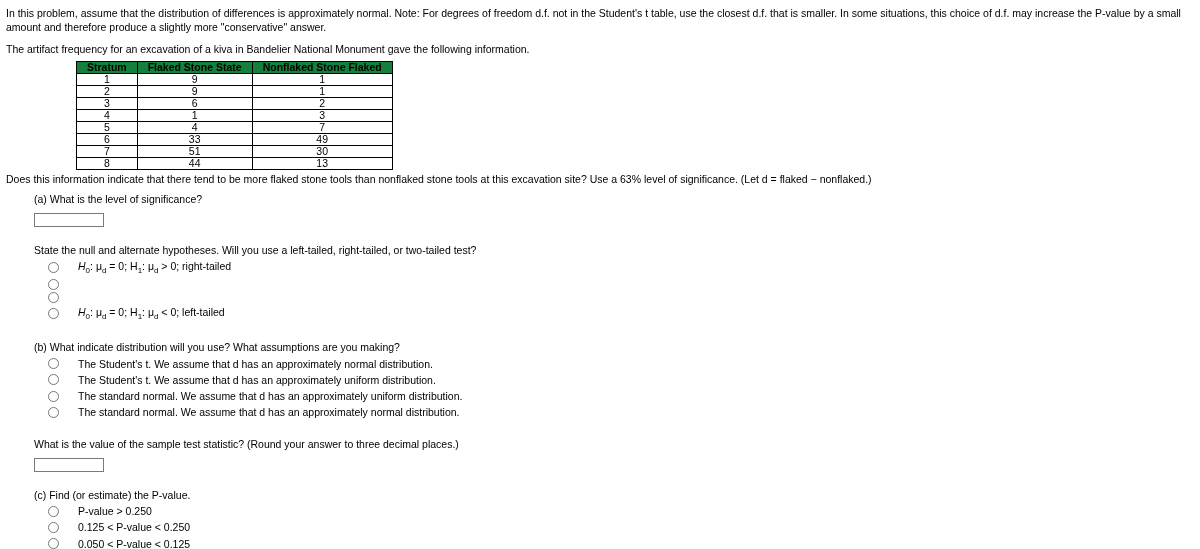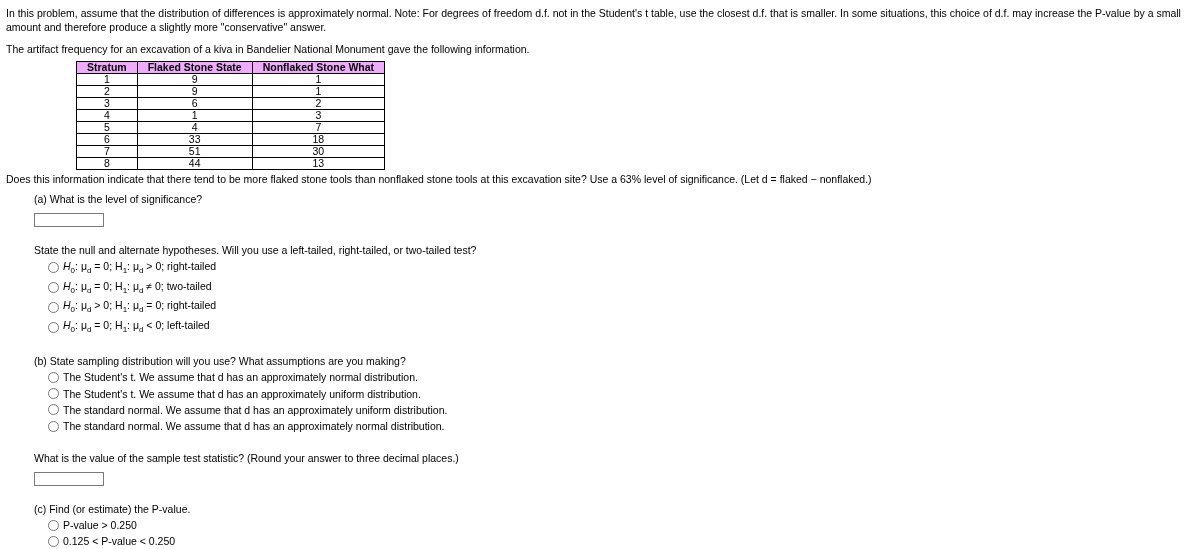--- a/index.html
+++ b/index.html
@@ -21,37 +21,37 @@
     margin: 4px 0 2px 70px;
   }
   table.data th, table.data td {
     border: 1px solid #000;
     padding: 0 10px;
     font-size: 10.5px;
     text-align: center;
     line-height: 1.05;
   }
   table.data th {
-    background: #f0abfc;
+    background: #15803d;
     font-weight: bold;
   }
   .indent1 { margin-left: 28px; margin-top: 6px; }
   .text-input {
     width: 70px;
     height: 14px;
     border: 1px solid #7a7a7a;
     box-sizing: border-box;
     padding: 0 2px;
     font-size: 10px;
   }
   .option-row {
     display: flex;
     align-items: center;
     margin: 2px 0 2px 42px;
-    gap: 4px;
+    gap: 19px;
   }
   .option-row input[type=radio] {
     margin: 0;
     width: 11px;
     height: 11px;
   }
   .block-gap { height: 10px; }
   .tight-gap { height: 4px; }
   sub { font-size: 8px; }
 </style>
@@ -62,21 +62,21 @@
 
 <div class="tight-gap"></div>
 
 <div class="artifact-line">The artifact frequency for an excavation of a kiva in Bandelier National Monument gave the following information.</div>
 
 <table class="data">
   <tbody>
       <tr>
     <th>Stratum</th>
     <th>Flaked Stone State</th>
-    <th>Nonflaked Stone What</th>
+    <th>Nonflaked Stone Flaked</th>
   </tr>
   <tr>
         <td>1</td>
         <td>9</td>
         <td>1</td>
       </tr>
   <tr>
         <td>2</td>
         <td>9</td>
         <td>1</td>
@@ -92,21 +92,21 @@
         <td>3</td>
       </tr>
   <tr>
         <td>5</td>
         <td>4</td>
         <td>7</td>
       </tr>
   <tr>
         <td>6</td>
         <td>33</td>
-        <td>18</td>
+        <td>49</td>
       </tr>
   <tr>
         <td>7</td>
         <td>51</td>
         <td>30</td>
       </tr>
   <tr>
         <td>8</td>
         <td>44</td>
         <td>13</td>
@@ -124,34 +124,32 @@
 <div class="block-gap"></div>
 
 <div class="prompt indent1">State the null and alternate hypotheses. Will you use a left-tailed, right-tailed, or two-tailed test?</div>
 
 <div class="option-row">
   <input type="radio" name="hyp" style="">
   <span><span class="sub-italic">H</span><sub>0</sub><span>: μ</span><sub>d</sub><span> = 0; H</span><sub>1</sub><span>: μ</span><sub>d</sub><span> &gt; 0; right-tailed</span></span>
 </div>
 <div class="option-row">
   <input type="radio" name="hyp" style="">
-  <span><span class="sub-italic">H</span><sub>0</sub><span>: μ</span><sub>d</sub><span> = 0; H</span><sub>1</sub><span>: μ</span><sub>d</sub><span> ≠ 0; two-tailed</span></span>
 </div>
 <div class="option-row">
   <input type="radio" name="hyp" style="">
-  <span><span class="sub-italic">H</span><sub>0</sub><span>: μ</span><sub>d</sub><span> &gt; 0; H</span><sub>1</sub><span>: μ</span><sub>d</sub><span> = 0; right-tailed</span></span>
 </div>
 <div class="option-row">
   <input type="radio" name="hyp" style="">
   <span><span class="sub-italic">H</span><sub>0</sub><span>: μ</span><sub>d</sub><span> = 0; H</span><sub>1</sub><span>: μ</span><sub>d</sub><span> &lt; 0; left-tailed</span></span>
 </div>
 
 <div class="block-gap"></div>
 
-<div class="section-label indent1">(b) State sampling distribution will you use? What assumptions are you making?</div>
+<div class="section-label indent1">(b) What indicate distribution will you use? What assumptions are you making?</div>
 
 <div class="option-row">
   <input type="radio" name="dist" style="">
   <span>The Student's t. We assume that d has an approximately normal distribution.</span>
 </div>
 <div class="option-row">
   <input type="radio" name="dist" style="">
   <span>The Student's t. We assume that d has an approximately uniform distribution.</span>
 </div>
 <div class="option-row">

